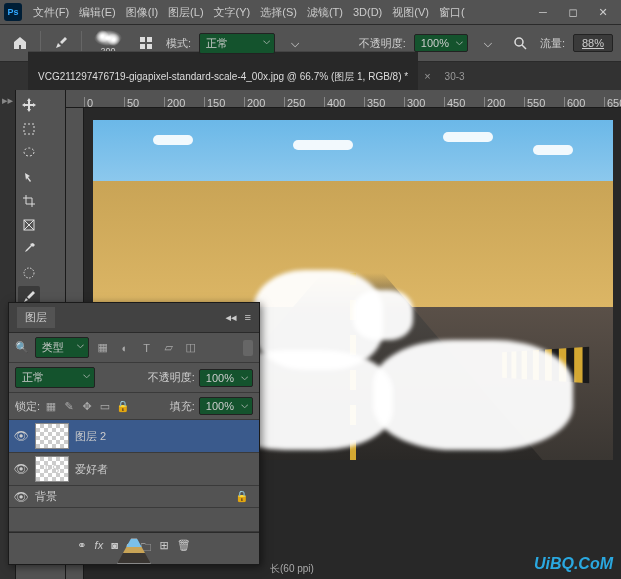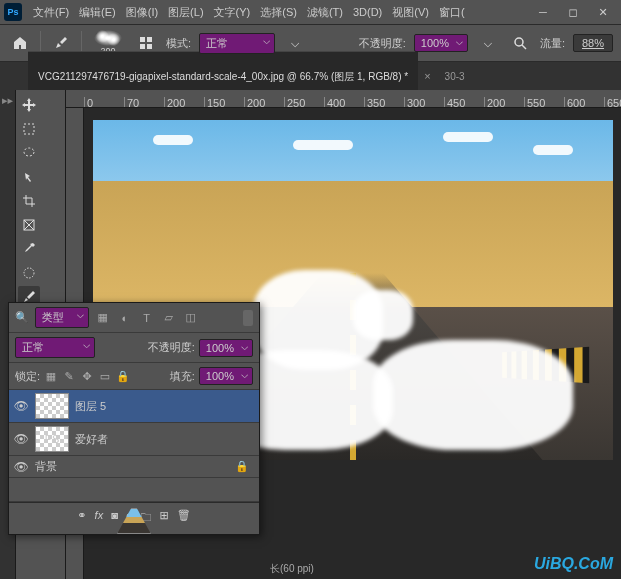--- a/index.html
+++ b/index.html
@@ -7,21 +7,21 @@
 .top-bar{background:#535353;height:24px;display:flex;align-items:center;padding:0 4px}
 .ps-logo{width:18px;height:18px;background:#001e36;color:#31a8ff;font-weight:bold;font-size:9px;display:flex;align-items:center;justify-content:center;border-radius:3px;margin-right:6px}
 .menu-item{padding:0 5px;cursor:pointer;font-size:11px}
 .win-controls{margin-left:auto;display:flex;gap:2px}
 .win-btn{width:28px;height:20px;display:flex;align-items:center;justify-content:center;color:#ccc}
 .options-bar{background:#535353;height:38px;display:flex;align-items:center;padding:0 8px;gap:8px;border-top:1px solid #2a2a2a;border-bottom:1px solid #2a2a2a}
 .opt-btn{width:24px;height:24px;display:flex;align-items:center;justify-content:center;border:1px solid transparent;border-radius:2px}
 .brush-prev{display:flex;flex-direction:column;align-items:center;padding:0 4px}
 .brush-shape{width:28px;height:16px;background:radial-gradient(ellipse,#fff 10%,transparent 70%);position:relative}
 .brush-shape::after{content:"";position:absolute;width:100%;height:100%;background:radial-gradient(circle at 30% 40%,#fff 5%,transparent 30%),radial-gradient(circle at 70% 60%,#fff 5%,transparent 30%)}
-.dropdown{background:#701a75;border:1px solid #222;padding:2px 18px 2px 6px;position:relative;border-radius:2px}
+.dropdown{background:#14532d;border:1px solid #222;padding:2px 18px 2px 6px;position:relative;border-radius:2px}
 .dropdown::after{content:"⌵";position:absolute;right:4px;top:2px;font-size:9px}
 .input-box{background:#3a3a3a;border:1px solid #222;padding:2px 4px;width:40px;text-align:center;border-radius:2px}
 .vline{width:1px;height:24px;background:#666}
 .tab-bar{background:#323232;height:28px;display:flex;align-items:center;padding-left:28px}
 .doc-tab{background:#282828;padding:18px 10px;font-size:10px;color:#ddd;border-top:1px solid #444}
 .tab2{padding:5px 8px;color:#999;font-size:10px}
 .workspace{display:flex;height:calc(579px - 24px - 38px - 28px);position:relative}
 .vtabs{width:16px;background:#323232;border-right:1px solid #1a1a1a}
 .toolbar{width:50px;background:#535353;display:flex;flex-wrap:wrap;padding:4px 2px;gap:2px;align-content:flex-start;border-right:1px solid #1a1a1a}
 .tool{width:22px;height:22px;display:flex;align-items:center;justify-content:center;border-radius:2px;position:relative;font-size:14px}
@@ -208,21 +208,21 @@
           <circle cx="5" cy="8" r="3" fill="none" stroke="#ddd"></circle>
           <line x1="8" y1="6" x2="12" y2="2" stroke="#ddd"></line>
         </svg>
       </div>
     <div class="tool">⋯</div>
   </div>
 
   <div class="canvas-area">
     <div class="ruler-h">
       <span>0</span>
-        <span>70</span>
+        <span>50</span>
         <span>200</span>
         <span>150</span>
         <span>200</span>
         <span>250</span>
         <span>400</span>
         <span>350</span>
         <span>300</span>
         <span>450</span>
         <span>200</span>
         <span>550</span>
@@ -243,20 +243,27 @@
         <div class="brush-mask" style="bottom:90px;left:160px;width:130px;height:100px"></div>
         <div class="brush-mask" style="bottom:10px;left:120px;width:180px;height:100px"></div>
         <div class="brush-mask" style="bottom:10px;right:40px;width:200px;height:110px"></div>
         <div class="brush-mask" style="bottom:120px;left:260px;width:60px;height:50px"></div>
       </div>
     </div>
   </div>
 </div>
 
 <div class="layers-panel">
+  <div class="panel-hdr">
+    <div class="panel-tab">图层</div>
+    <div class="panel-close">
+        <span>◂◂</span>
+        <span>≡</span>
+      </div>
+  </div>
   <div class="layer-filter">
     <span>🔍</span>
     <div class="dropdown" style="width:54px">类型</div>
     <div class="filter-ico">▦</div>
     <div class="filter-ico">◐</div>
     <div class="filter-ico">T</div>
     <div class="filter-ico">▱</div>
     <div class="filter-ico">◫</div>
     <div style="margin-left:auto;width:10px;height:16px;background:#666;border-radius:2px"></div>
   </div>
@@ -272,21 +279,21 @@
     <span class="lock-ico">✥</span>
     <span class="lock-ico">▭</span>
     <span class="lock-ico">🔒</span>
     <span style="margin-left:auto">填充:</span>
     <div class="dropdown">100%</div>
   </div>
 
   <div class="layer-item sel">
     <div class="eye">👁</div>
     <div class="thumb checker"></div>
-    <span>图层 5</span>
+    <span>图层 2</span>
   </div>
   <div class="layer-item">
     <div class="eye">👁</div>
     <div class="thumb checker" style="display:flex;align-items:center;justify-content:center;font-size:8px;color:#333">
         <span>PS</span>
       </div>
     <span>爱好者</span>
   </div>
   <div class="layer-item">
     <div class="eye">👁</div>

